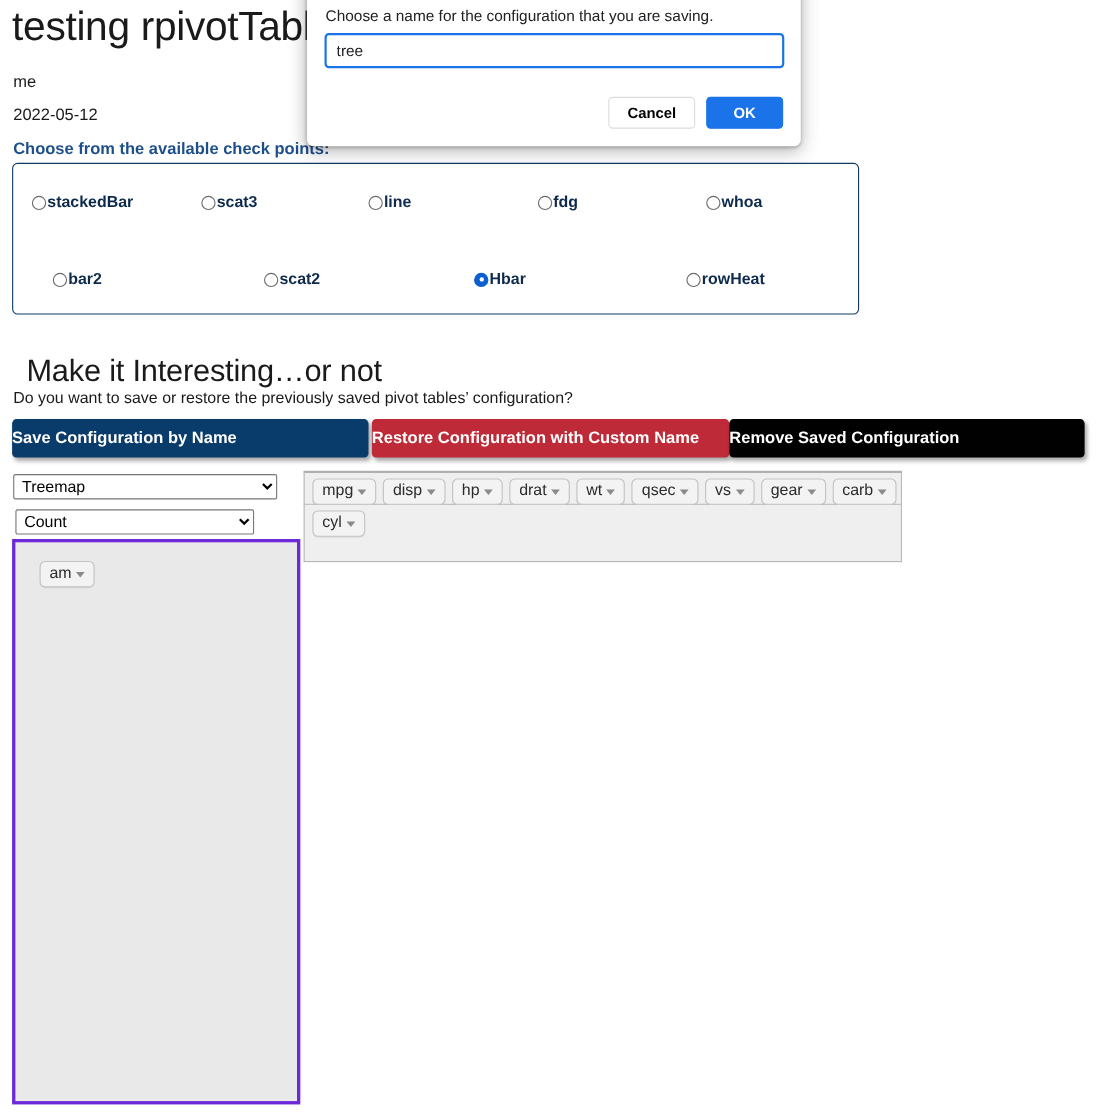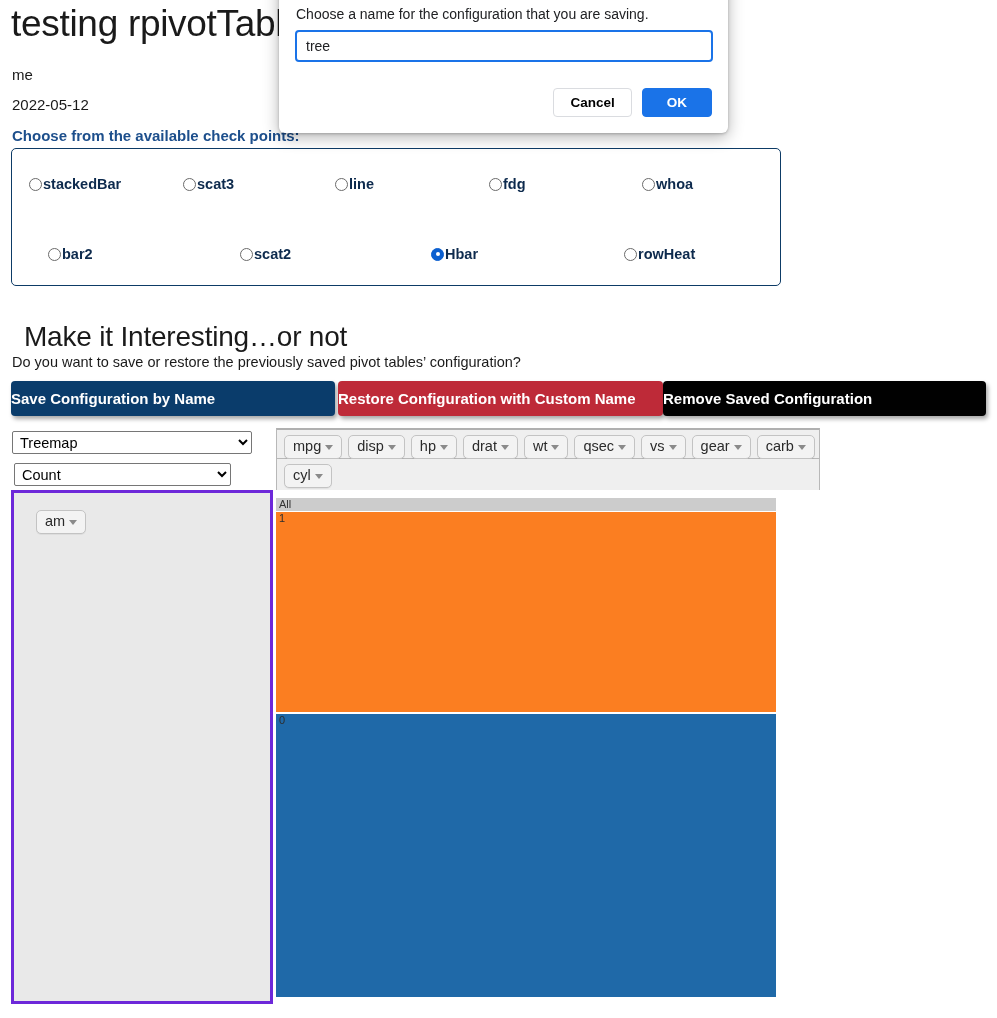--- a/index.html
+++ b/index.html
@@ -545,33 +545,20 @@
 
   <div class="pivot-cell" id="pivot-rows-cell">
     <div class="attr-list" id="rows-attr-list">
       <span class="attr-pill">
           <span>am</span>
           <i class="caret"></i>
         </span>
     </div>
   </div>
 
-  <div class="pivot-cell" id="pivot-output-cell">
-    <div class="treemap">
-      <div class="tm-header">
-        <span class="tm-header-label">All</span>
-      </div>
-      <div class="tm-block" id="tm-block-1">
-        <span class="tm-block-label">1</span>
-      </div>
-      <div class="tm-block" id="tm-block-0">
-        <span class="tm-block-label">0</span>
-      </div>
-    </div>
-  </div>
 </div>
 
 <div class="dialog-backdrop">
   <div class="dialog">
     <div class="dialog-message">Choose a name for the configuration that you are saving.</div>
     <input class="dialog-input" type="text" value="tree" style="">
     <div class="dialog-buttons">
       <button class="dlg-btn" id="dialog-cancel">Cancel</button>
       <button class="dlg-btn" id="dialog-ok">OK</button>
     </div>

